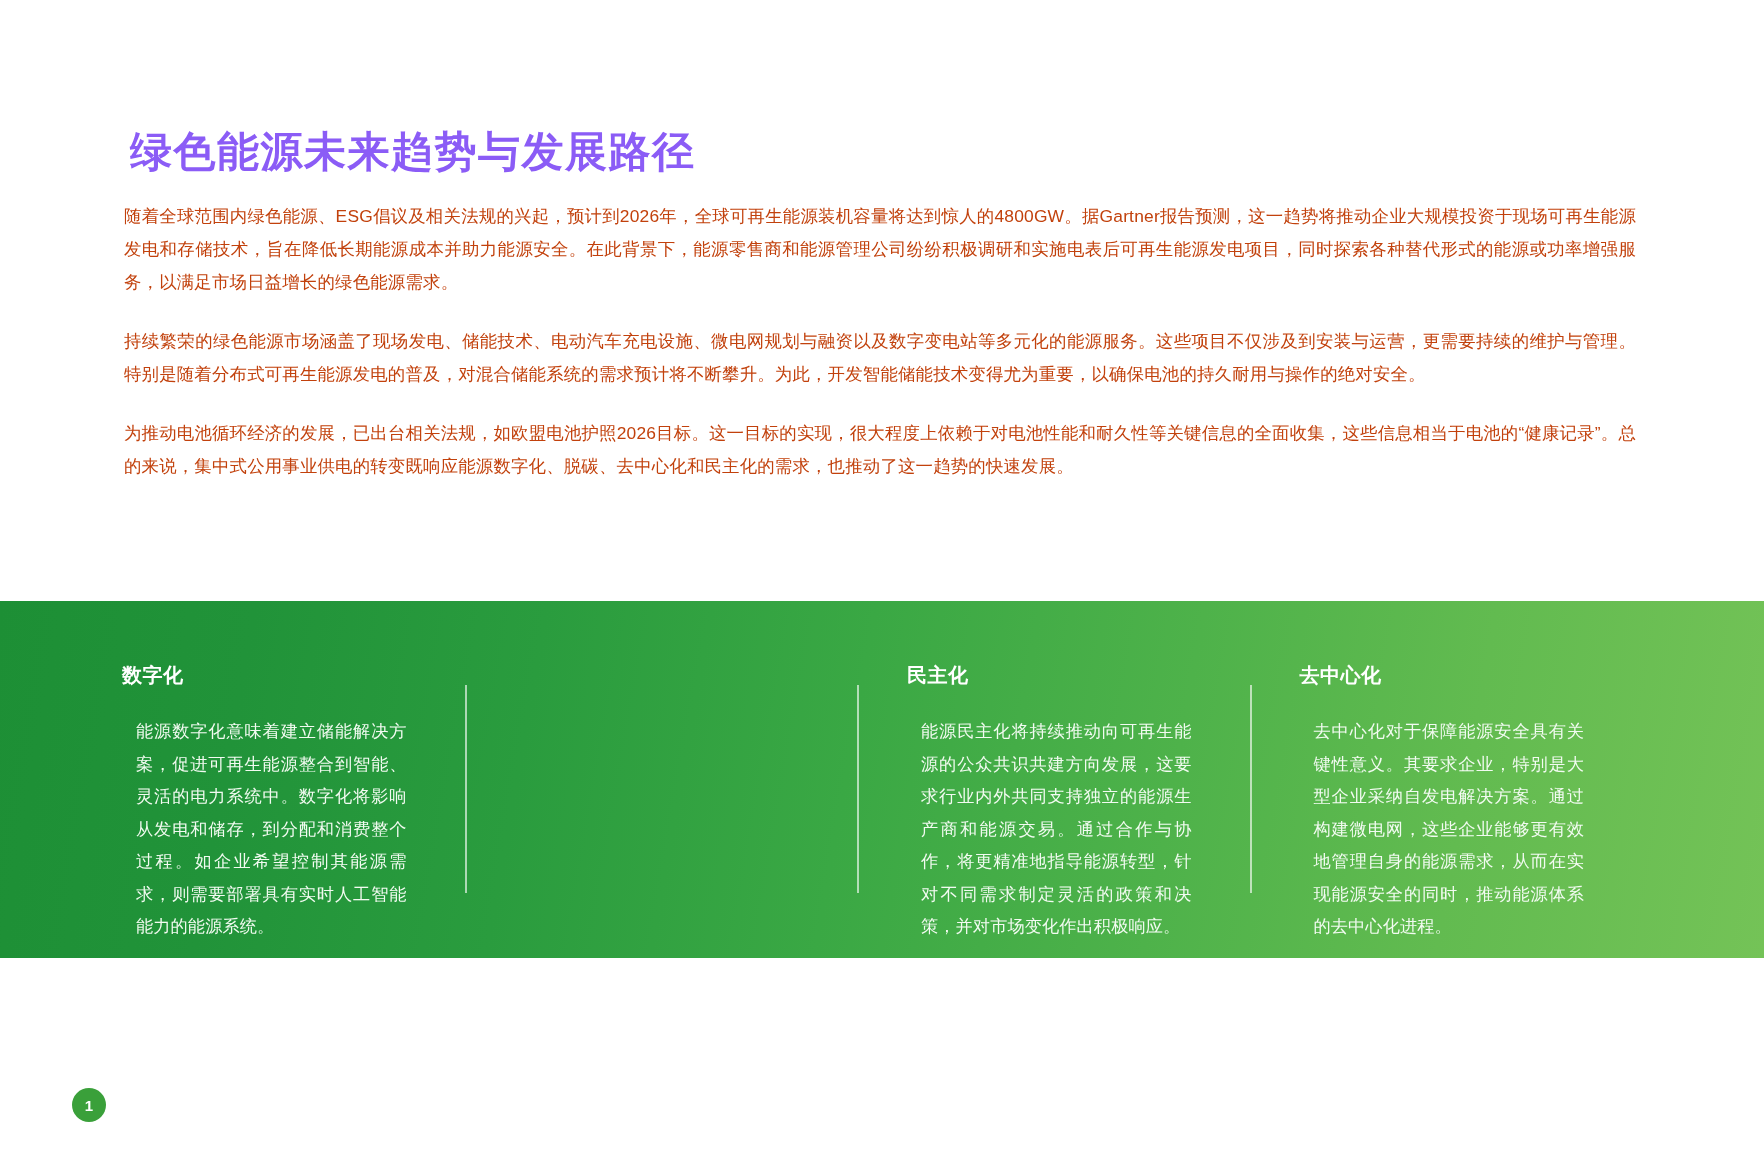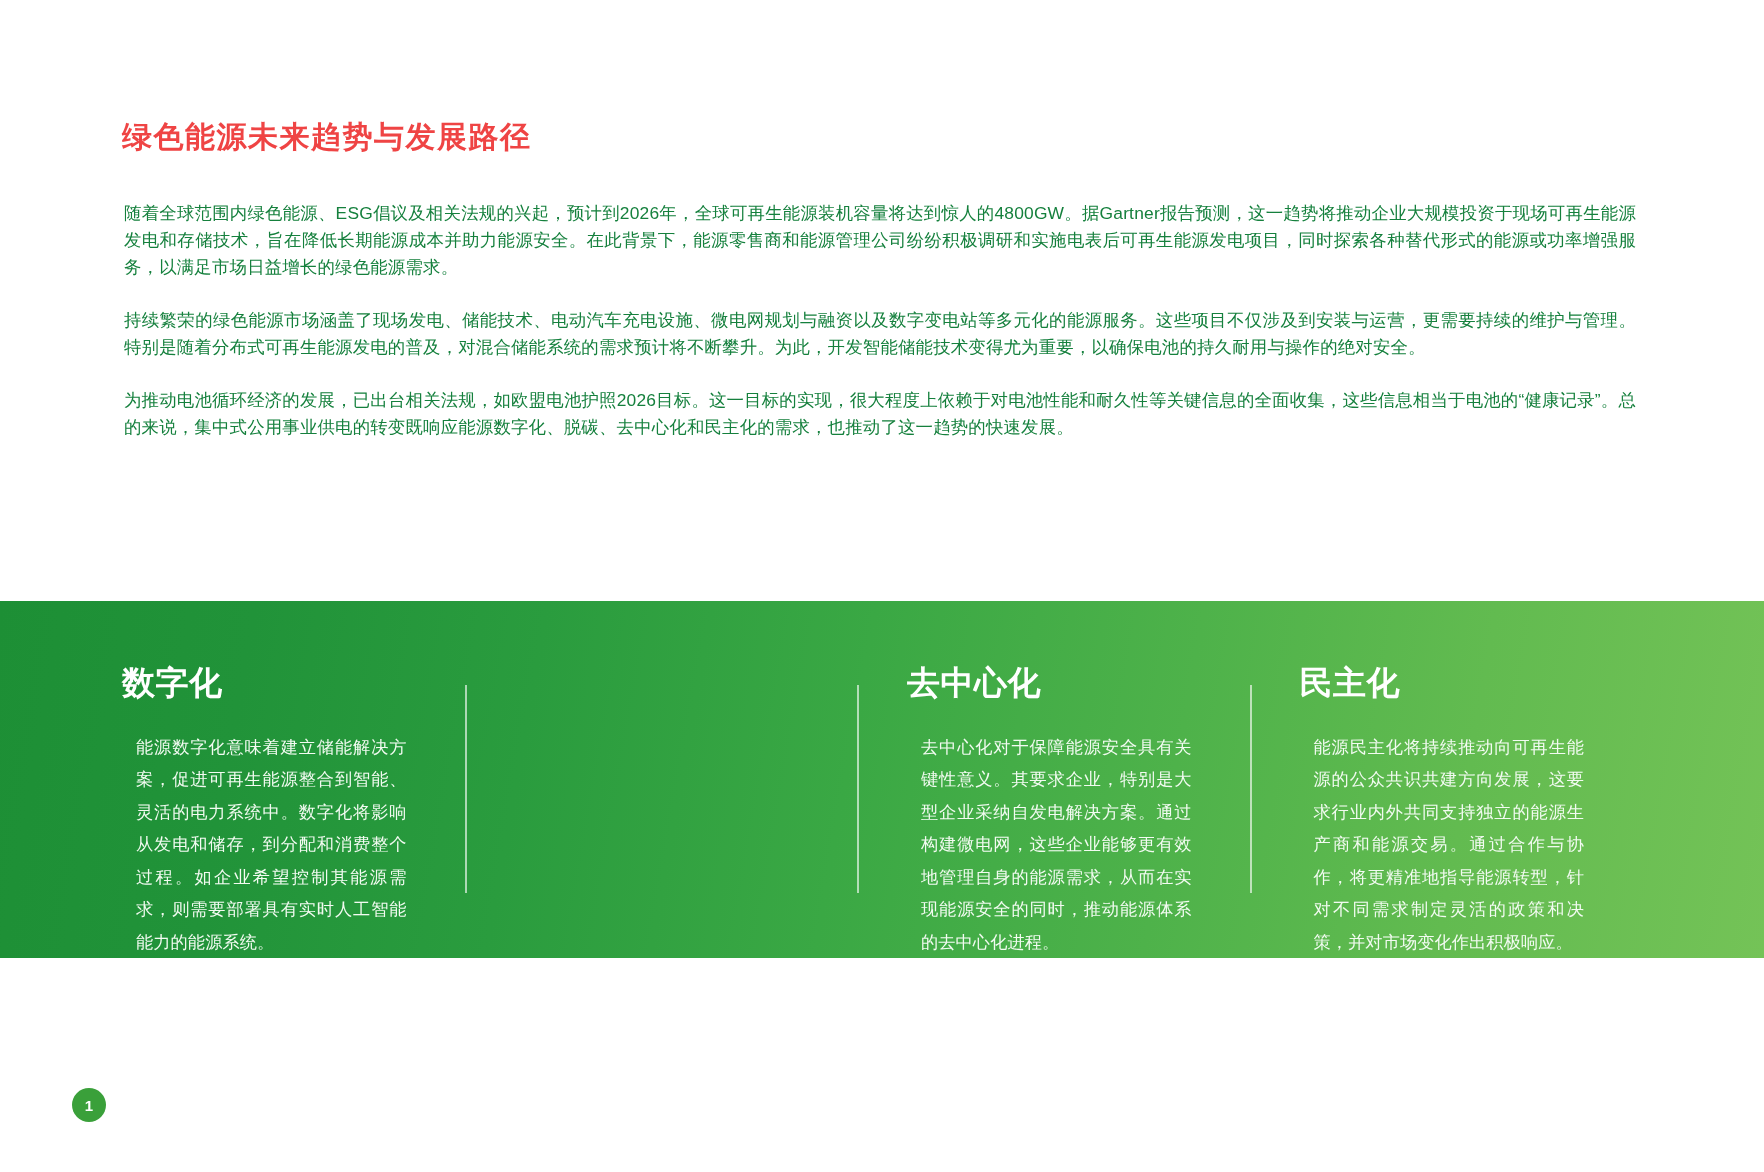--- a/index.html
+++ b/index.html
@@ -18,41 +18,41 @@
   .page {
     position: relative;
     width: 1764px;
     height: 1172px;
     box-sizing: border-box;
   }
 
   
   .doc-title {
     position: absolute;
-    left: 122px;
+    left: 130px;
     top: 98px;
-    font-size: 30px;
+    font-size: 42px;
     font-weight: bold;
-    color: #ef4444;
+    color: #8b5cf6;
     letter-spacing: 1.5px;
     line-height: 1.25;
     white-space: nowrap;
   }
 
   
   .body-block {
     position: absolute;
     left: 124px;
     top: 200px;
     width: 1512px;
   }
   .para {
     font-size: 17.4px;
-    line-height: 27px;
-    color: #15803d;
+    line-height: 33px;
+    color: #c2410c;
     text-align: justify;
     text-justify: inter-ideograph;
     margin: 0 0 26px 0;
     letter-spacing: 0.2px;
   }
   .para:last-child { margin-bottom: 16px; }
 
   
   .green-band {
     position: absolute;
@@ -91,21 +91,21 @@
   .card + .card::before {
     content: "";
     position: absolute;
     left: 0px;
     top: 84px;
     width: 2px;
     height: 208px;
     background: rgba(255,255,255,0.62);
   }
   .card-title {
-    font-size: 33px;
+    font-size: 20px;
     font-weight: bold;
     color: #ffffff;
     margin: 0 0 28px 0;
     letter-spacing: 0.5px;
     line-height: 1.2;
   }
   .card-text {
     font-size: 17.2px;
     line-height: 32.5px;
     color: #f2fbf1;
@@ -151,27 +151,27 @@
 
       <div class="card">
         <div class="card-title">数字化</div>
         <p class="card-text">能源数字化意味着建立储能解决方案，促进可再生能源整合到智能、灵活的电力系统中。数字化将影响从发电和储存，到分配和消费整个过程。如企业希望控制其能源需求，则需要部署具有实时人工智能能力的能源系统。</p>
       </div>
 
       <div class="card">
       </div>
 
       <div class="card">
-        <div class="card-title">去中心化</div>
-        <p class="card-text">去中心化对于保障能源安全具有关键性意义。其要求企业，特别是大型企业采纳自发电解决方案。通过构建微电网，这些企业能够更有效地管理自身的能源需求，从而在实现能源安全的同时，推动能源体系的去中心化进程。</p>
+        <div class="card-title">民主化</div>
+        <p class="card-text">能源民主化将持续推动向可再生能源的公众共识共建方向发展，这要求行业内外共同支持独立的能源生产商和能源交易。通过合作与协作，将更精准地指导能源转型，针对不同需求制定灵活的政策和决策，并对市场变化作出积极响应。</p>
       </div>
 
       <div class="card">
-        <div class="card-title">民主化</div>
-        <p class="card-text">能源民主化将持续推动向可再生能源的公众共识共建方向发展，这要求行业内外共同支持独立的能源生产商和能源交易。通过合作与协作，将更精准地指导能源转型，针对不同需求制定灵活的政策和决策，并对市场变化作出积极响应。</p>
+        <div class="card-title">去中心化</div>
+        <p class="card-text">去中心化对于保障能源安全具有关键性意义。其要求企业，特别是大型企业采纳自发电解决方案。通过构建微电网，这些企业能够更有效地管理自身的能源需求，从而在实现能源安全的同时，推动能源体系的去中心化进程。</p>
       </div>
 
     </div>
   </div>
 
   <div class="page-number">1</div>
 
 </div>
 
 </body></html>

